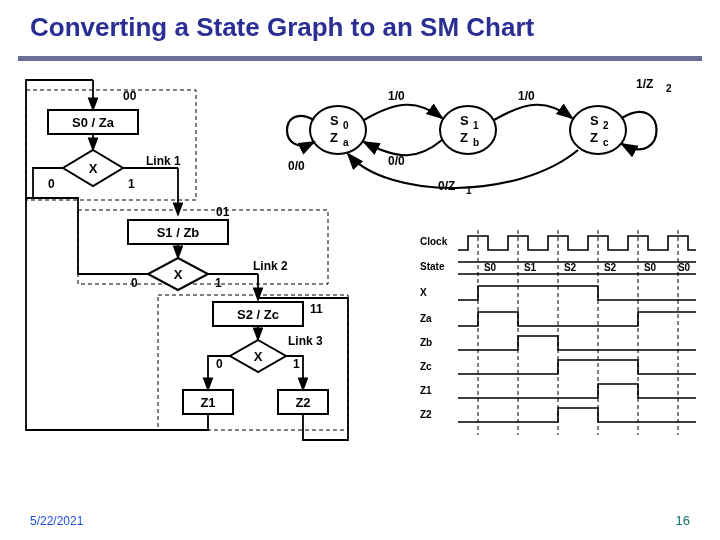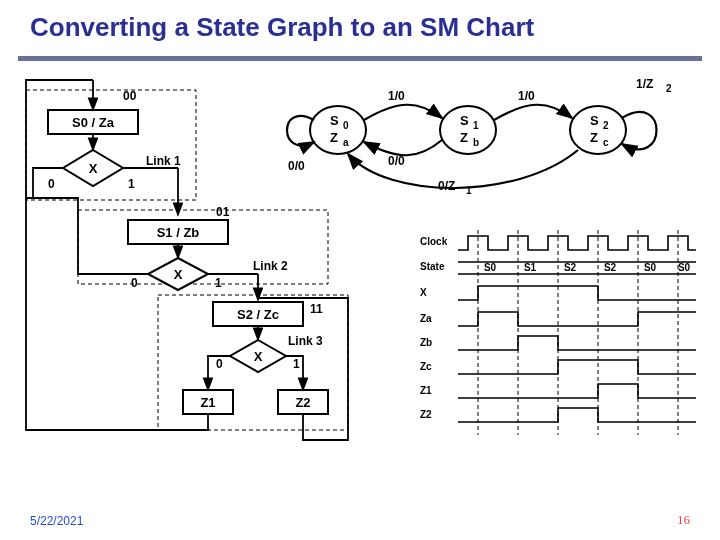--- a/index.html
+++ b/index.html
@@ -39,22 +39,21 @@
     bottom: 12px;
     left: 30px;
     font-size: 12px;
     color: #1d4ed8;
   }
   .footer-num {
     position: absolute;
     bottom: 12px;
     right: 30px;
     font-size: 13px;
-    color: #ef4444;
-    font-family: Liberation Serif, serif;
+    color: #0f766e;
   }
   .diagram {
     position: absolute;
     top: 70px;
     left: 18px;
     width: 684px;
     height: 400px;
   }
   svg { font-family: Arial, Helvetica, sans-serif; }
   .boxfill { fill: #fff; stroke: #000; stroke-width: 2; }

